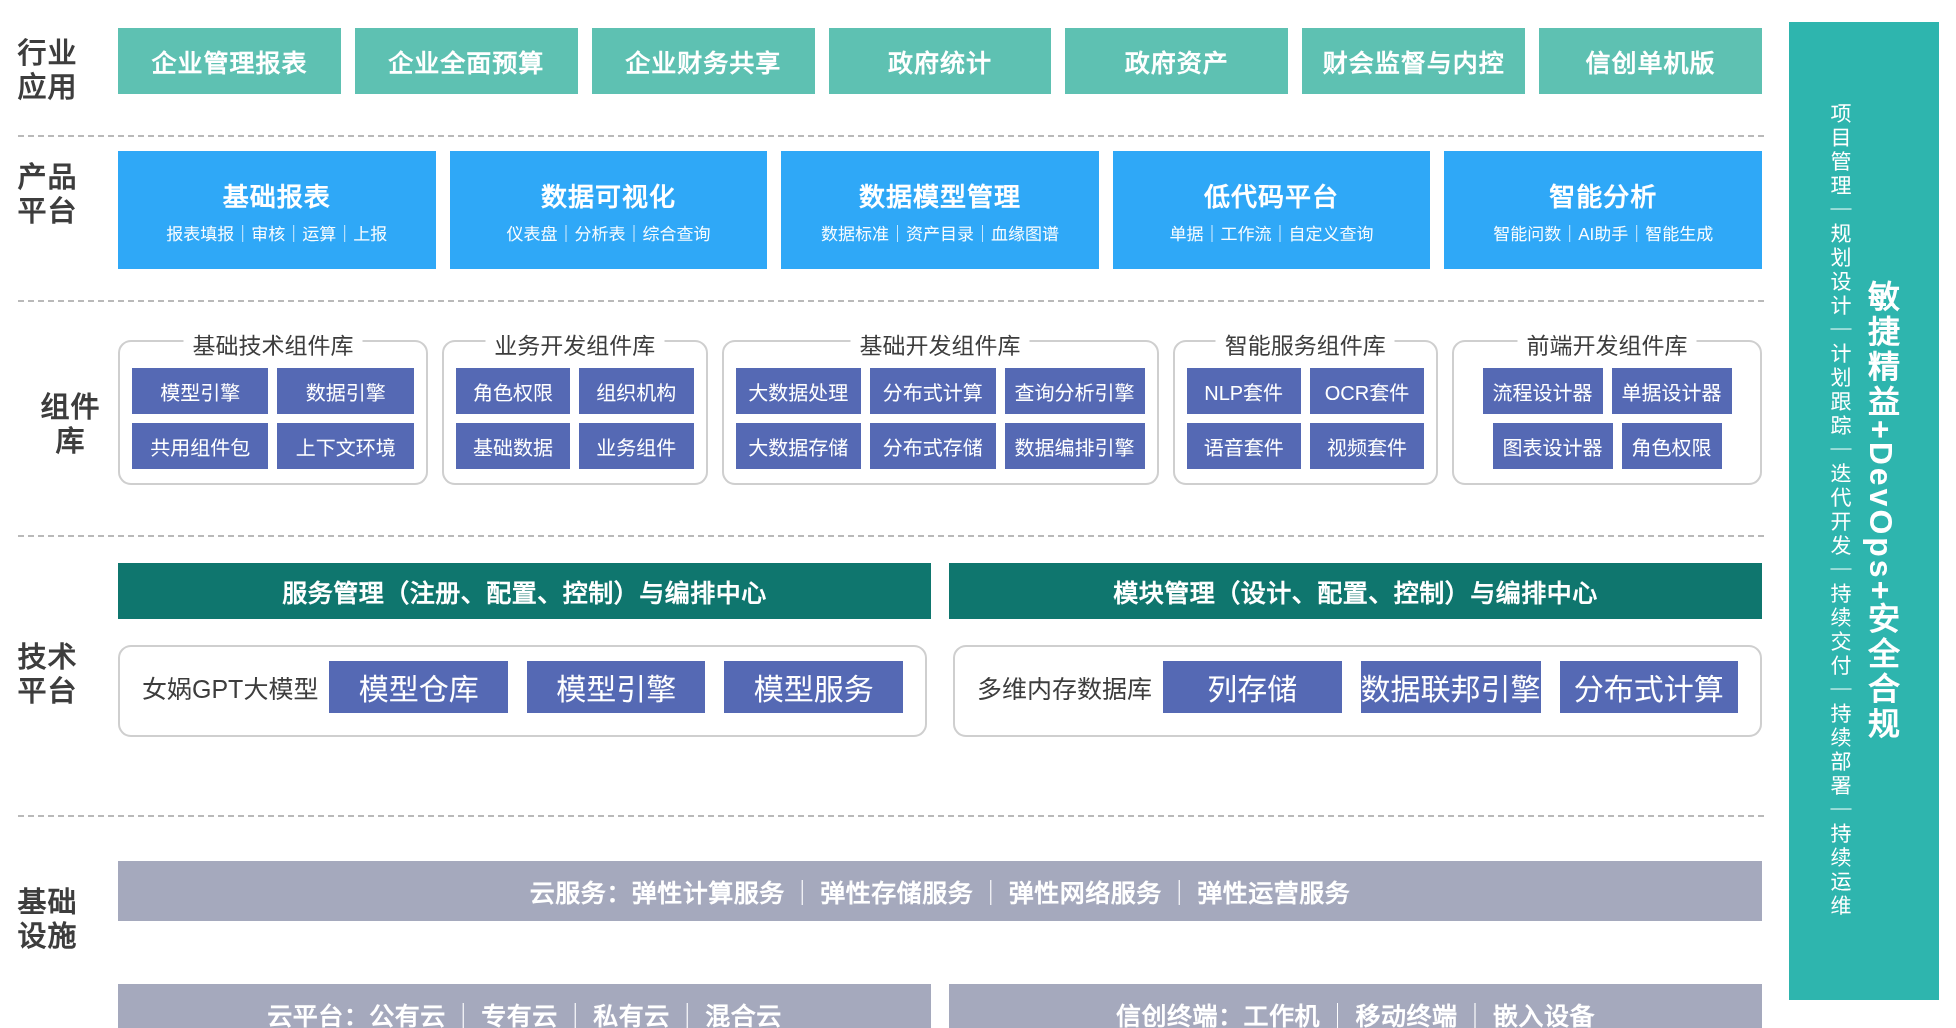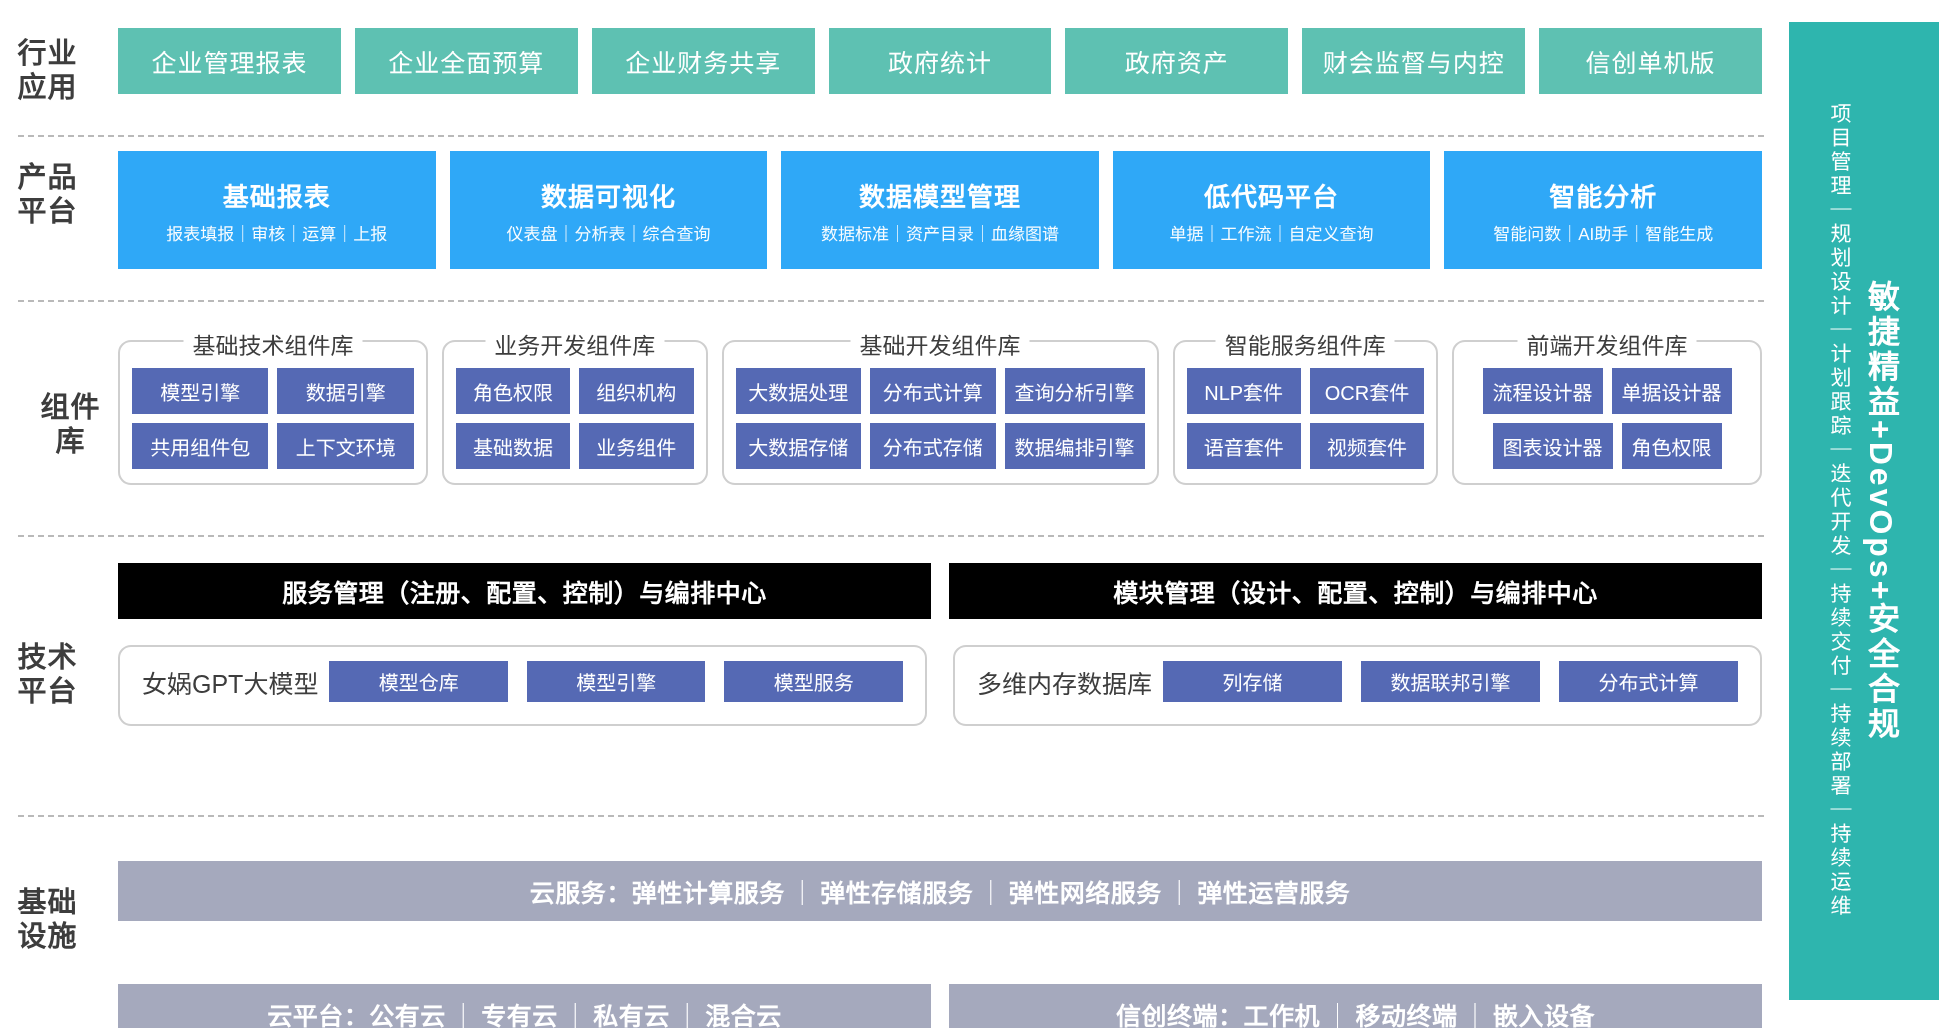--- a/index.html
+++ b/index.html
@@ -32,21 +32,21 @@
 
   
   .band{position:absolute;left:118px;right:10px;}
 
   
   .ind-row{display:flex;gap:14px;}
   .ind-box{
     flex:1 1 0;
     background:#5ec1b2;
     color:#fff;
-    font-size:25px;font-weight:400;
+    font-size:25px;font-weight:700;
     height:66px;
     display:flex;align-items:center;justify-content:center;
     white-space:nowrap;
     letter-spacing:1px;
   }
 
   
   .prod-row{display:flex;gap:14px;}
   .prod-box{
     flex:1 1 0;
@@ -80,39 +80,39 @@
     height:46px;
     display:flex;align-items:center;justify-content:center;
     padding:0 10px;
     white-space:nowrap;
     flex:1 1 0;
   }
 
   
   .tech-mgmt-row{display:flex;gap:18px;}
   .tech-mgmt{
-    flex:1 1 0;background:#000000;color:#fff;
+    flex:1 1 0;background:#0f766e;color:#fff;
     height:56px;display:flex;align-items:center;justify-content:center;
     font-size:25px;font-weight:700;white-space:nowrap;letter-spacing:.5px;
   }
   .tech-card-row{display:flex;gap:26px;}
   .tech-card{
     flex:1 1 0;
     border:2px solid #cfcfcf;border-radius:13px;
     background:#fff;
     padding:14px 22px 22px 22px;
     display:flex;flex-direction:row;align-items:center;gap:11px;
     box-sizing:border-box;
   }
   .tech-card-title{font-size:25px;color:#3d3d3d;font-weight:400;white-space:nowrap;}
   .tech-card-items{display:flex;gap:19px;width:100%;}
   .tech-chip{
     flex:1 1 0;background:#5569b4;color:#fff;
-    height:41px;display:flex;align-items:center;justify-content:center;
-    font-size:20px;white-space:nowrap;
+    height:52px;display:flex;align-items:center;justify-content:center;
+    font-size:30px;white-space:nowrap;
   }
 
   
   .infra-bar{
     background:#a5a9bd;color:#fff;
     height:60px;display:flex;align-items:center;justify-content:center;
     font-size:25px;font-weight:700;white-space:nowrap;letter-spacing:.5px;margin-top:16px;
   }
   .infra-row2{display:flex;gap:18px;}
   .infra-row2 .infra-bar{flex:1 1 0;}

